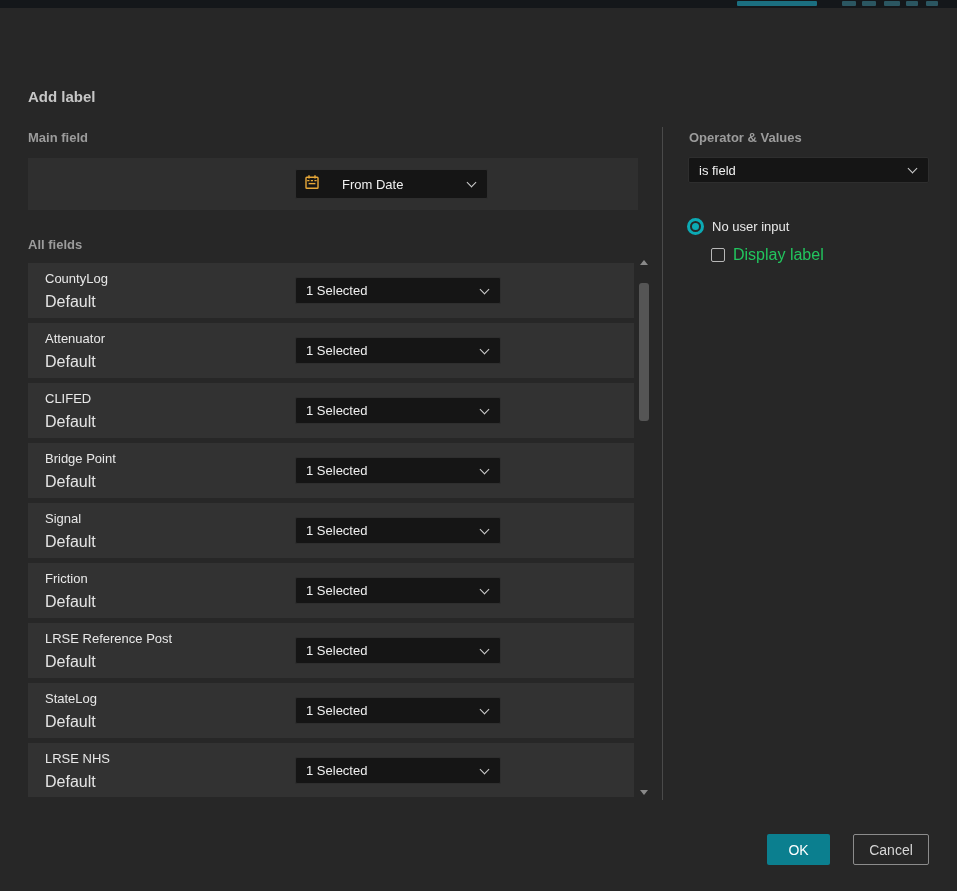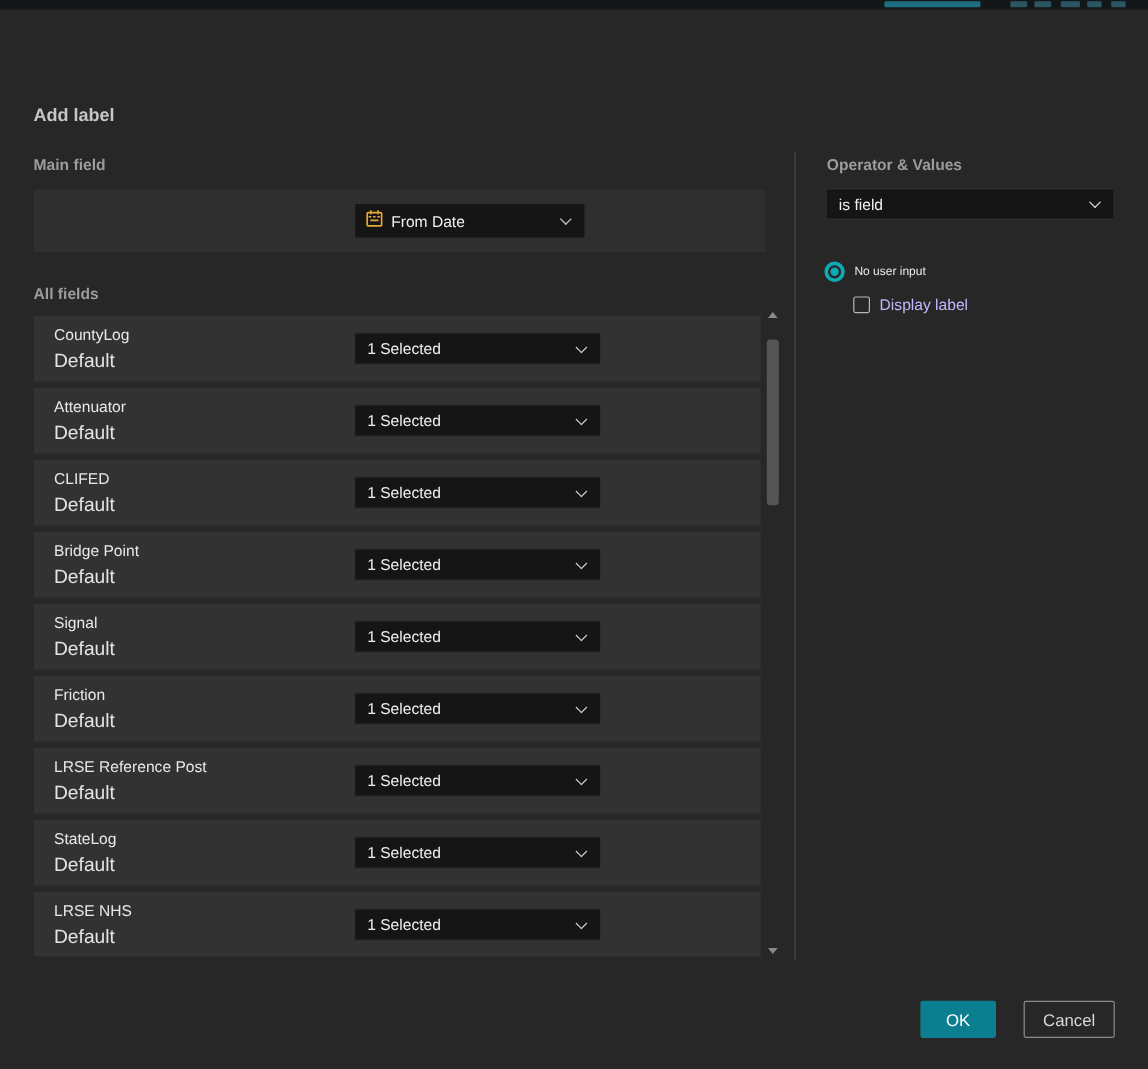--- a/index.html
+++ b/index.html
@@ -25,21 +25,21 @@
   .section-heading{position:absolute;font-size:15px;font-weight:700;color:#c6c6c6;}
   .sub-label{position:absolute;font-size:13px;font-weight:700;color:#9c9c9c;}
 
   .select{position:absolute;background:#151515;border:1px solid #2e2e2e;border-radius:2px;display:flex;align-items:center;cursor:pointer;}
   .select .val{font-size:13px;color:#f0f0f0;padding-left:10px;white-space:nowrap;overflow:hidden;}
   .chev{position:absolute;right:12px;top:50%;width:7px;height:7px;margin-top:-5px;
         border-right:1.5px solid #cfcfcf;border-bottom:1.5px solid #cfcfcf;transform:rotate(45deg);}
 
   .main-field-box{position:absolute;left:28px;top:150px;width:610px;height:52px;background:#2f2f2f;}
   .sel-source{left:12px;top:11px;width:238px;height:30px;}
-  .sel-field{left:267px;top:11px;width:193px;height:30px;}
+  .sel-field{left:267px;top:11px;width:193px;height:30px;gap:16px;}
   .sel-field .val{padding-left:6px;}
   .cal-ic{margin-left:8px;flex:0 0 auto;display:block;}
 
   .fields-list{position:absolute;left:28px;top:250px;width:606px;height:539px;overflow:hidden;padding-top:5px;}
   .field-row{position:relative;width:606px;height:55px;margin-bottom:5px;background:#323232;}
   .row-name{position:absolute;left:17px;top:8px;font-size:13px;color:#e8e8e8;}
   .row-sub{position:absolute;left:17px;top:30px;font-size:16px;color:#e5e5e5;}
   .row-select{left:267px;top:14px;width:206px;height:27px;}
 
   .scrollbar{position:absolute;left:639px;top:250px;width:10px;height:539px;}
@@ -48,25 +48,25 @@
   .sb-thumb{position:absolute;left:0;top:25px;width:10px;height:138px;background:#555;border-radius:3px;cursor:pointer;}
 
   .v-divider{position:absolute;left:662px;top:119px;width:1px;height:673px;background:#4a4a4a;}
 
   .op-heading{left:689px;top:122px;}
   .op-select{left:688px;top:149px;width:241px;height:26px;}
 
   .radio-row{position:absolute;left:687px;top:210px;display:flex;align-items:center;cursor:pointer;}
   .radio{width:17px;height:17px;border-radius:50%;border:3px solid var(--accent);position:relative;flex:0 0 auto;}
   .radio .dot{position:absolute;left:50%;top:50%;width:7px;height:7px;margin:-3.5px 0 0 -3.5px;border-radius:50%;background:var(--accent);}
-  .radio-row .lbl{margin-left:8px;font-size:10px;color:#eaeaea;}
+  .radio-row .lbl{margin-left:8px;font-size:13px;color:#eaeaea;}
 
   .check-row{position:absolute;left:711px;top:238px;display:flex;align-items:center;cursor:pointer;}
   .checkbox{width:14px;height:14px;border:1px solid #b8b8b8;border-radius:2px;background:transparent;flex:0 0 auto;}
-  .check-row .lbl{margin-left:8px;font-size:13px;color:#c4b5fd;}
+  .check-row .lbl{margin-left:8px;font-size:16px;color:#22c55e;}
 
   .btn{position:absolute;top:826px;height:31px;display:flex;align-items:center;justify-content:center;font-size:14px;border-radius:2px;cursor:pointer;}
   .btn-ok{left:767px;width:63px;background:var(--ok);color:#ffffff;}
   .btn-cancel{left:853px;width:76px;background:transparent;border:1px solid #8c8c8c;color:#d6d6d6;}
 </style>
 </head>
 <body>
 
 <div class="stage">
 

